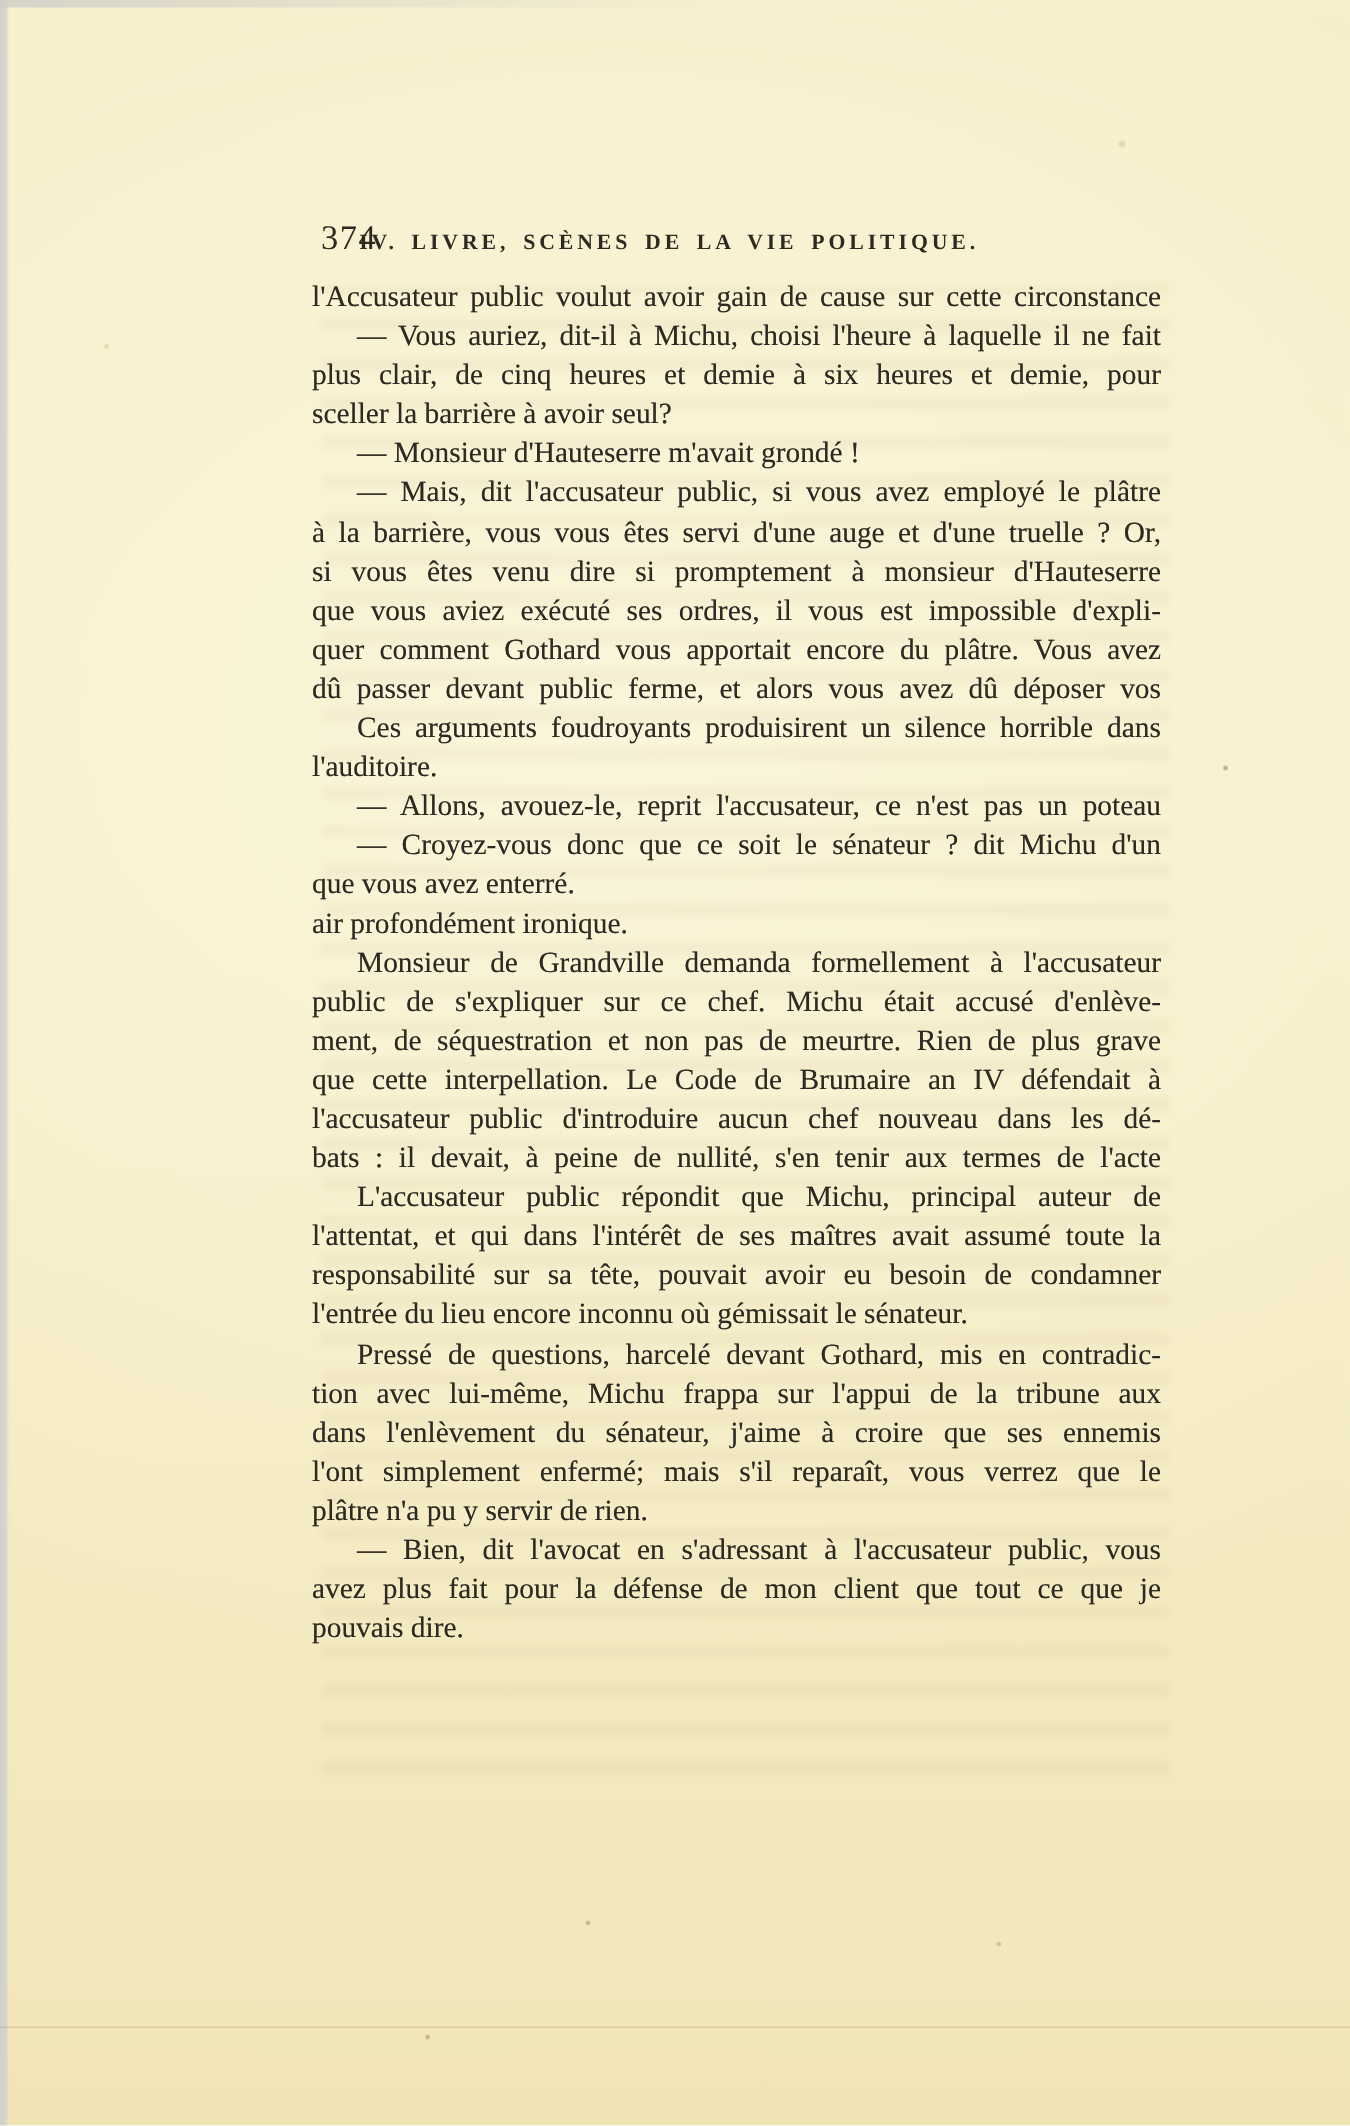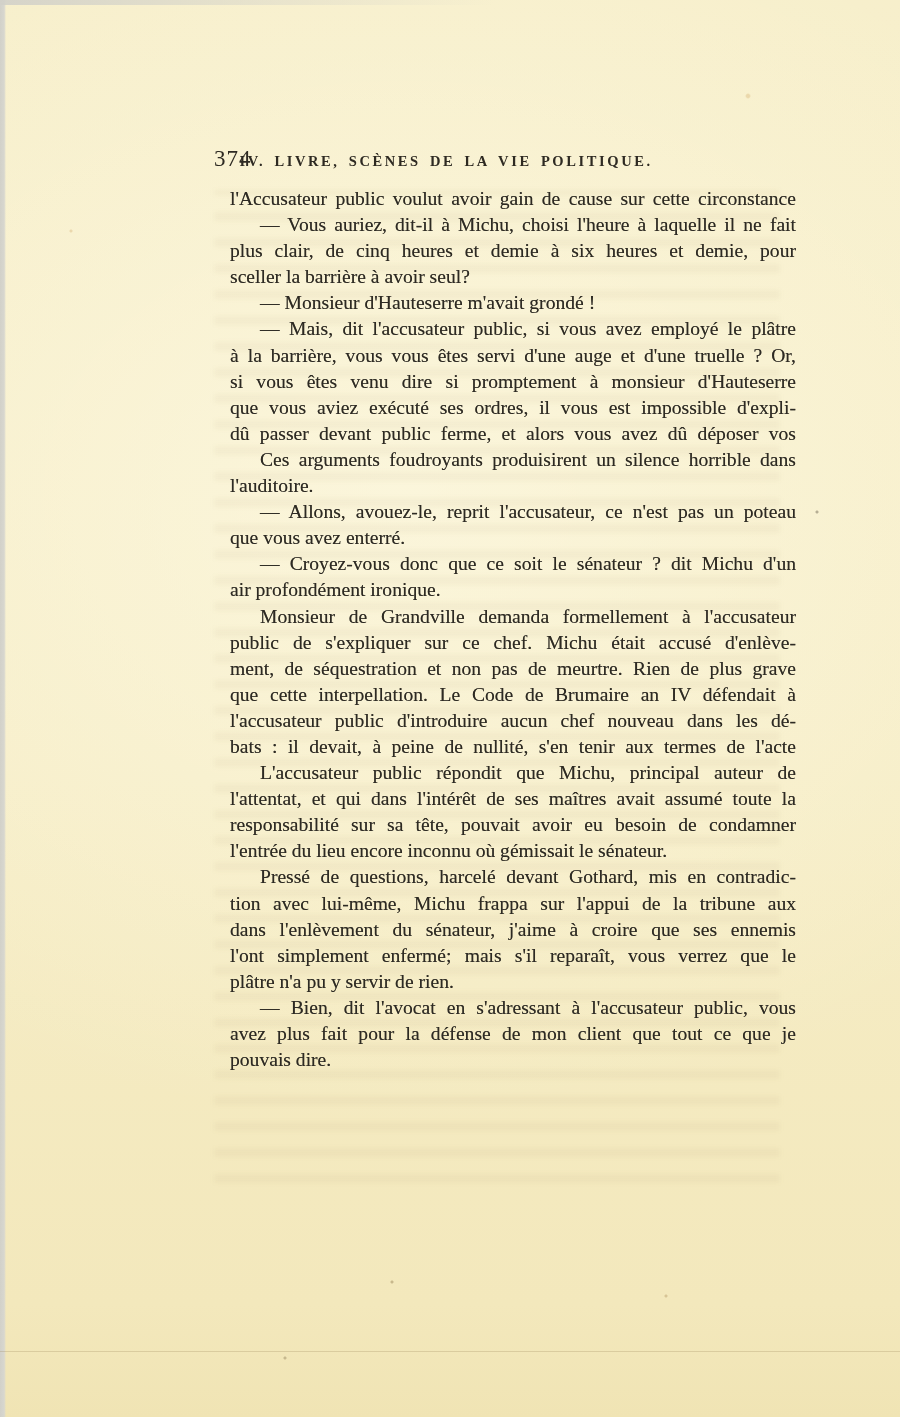--- a/index.html
+++ b/index.html
@@ -83,21 +83,21 @@
     font-size: 14.5px;
     font-weight: bold;
     letter-spacing: 2.6px;
     word-spacing: 3px;
     color: #2e2a22;
     transform: translateX(-12px);
   }
 
   .page-body {
     position: absolute;
-    left: 230px; top: 186px;
+    left: 208px; top: 186px;
     width: 566px;
     font-size: 19.6px;
     line-height: 26.1px;
     color: #2d2a23;
     text-shadow: 0 0 0.4px rgba(45,42,35,0.55);
   }
   .line {
     text-align: justify;
     text-align-last: justify;
     white-space: normal;
@@ -126,26 +126,27 @@
   <div class="page-body">
       <div class="line">l'Accusateur public voulut avoir gain de cause sur cette circonstance</div>
       <div class="line indent">— Vous auriez, dit-il à Michu, choisi l'heure à laquelle il ne fait</div>
       <div class="line">plus clair, de cinq heures et demie à six heures et demie, pour</div>
       <div class="line para-end">sceller la barrière à avoir seul?</div>
       <div class="line indent para-end">— Monsieur d'Hauteserre m'avait grondé !</div>
       <div class="line indent">— Mais, dit l'accusateur public, si vous avez employé le plâtre</div>
       <div class="line">à la barrière, vous vous êtes servi d'une auge et d'une truelle ? Or,</div>
       <div class="line">si vous êtes venu dire si promptement à monsieur d'Hauteserre</div>
       <div class="line">que vous aviez exécuté ses ordres, il vous est impossible d'expli-</div>
+      <div class="line">quer comment Gothard vous apportait encore du plâtre. Vous avez</div>
       <div class="line">dû passer devant public ferme, et alors vous avez dû déposer vos</div>
       <div class="line indent">Ces arguments foudroyants produisirent un silence horrible dans</div>
       <div class="line para-end">l'auditoire.</div>
       <div class="line indent">— Allons, avouez-le, reprit l'accusateur, ce n'est pas un poteau</div>
+      <div class="line indent">— Croyez-vous donc que ce soit le sénateur ? dit Michu d'un</div>
       <div class="line para-end">que vous avez enterré.</div>
-      <div class="line indent">— Croyez-vous donc que ce soit le sénateur ? dit Michu d'un</div>
       <div class="line para-end">air profondément ironique.</div>
       <div class="line indent">Monsieur de Grandville demanda formellement à l'accusateur</div>
       <div class="line">public de s'expliquer sur ce chef. Michu était accusé d'enlève-</div>
       <div class="line">ment, de séquestration et non pas de meurtre. Rien de plus grave</div>
       <div class="line">que cette interpellation. Le Code de Brumaire an IV défendait à</div>
       <div class="line">l'accusateur public d'introduire aucun chef nouveau dans les dé-</div>
       <div class="line">bats : il devait, à peine de nullité, s'en tenir aux termes de l'acte</div>
       <div class="line indent">L'accusateur public répondit que Michu, principal auteur de</div>
       <div class="line">l'attentat, et qui dans l'intérêt de ses maîtres avait assumé toute la</div>
       <div class="line">responsabilité sur sa tête, pouvait avoir eu besoin de condamner</div>

